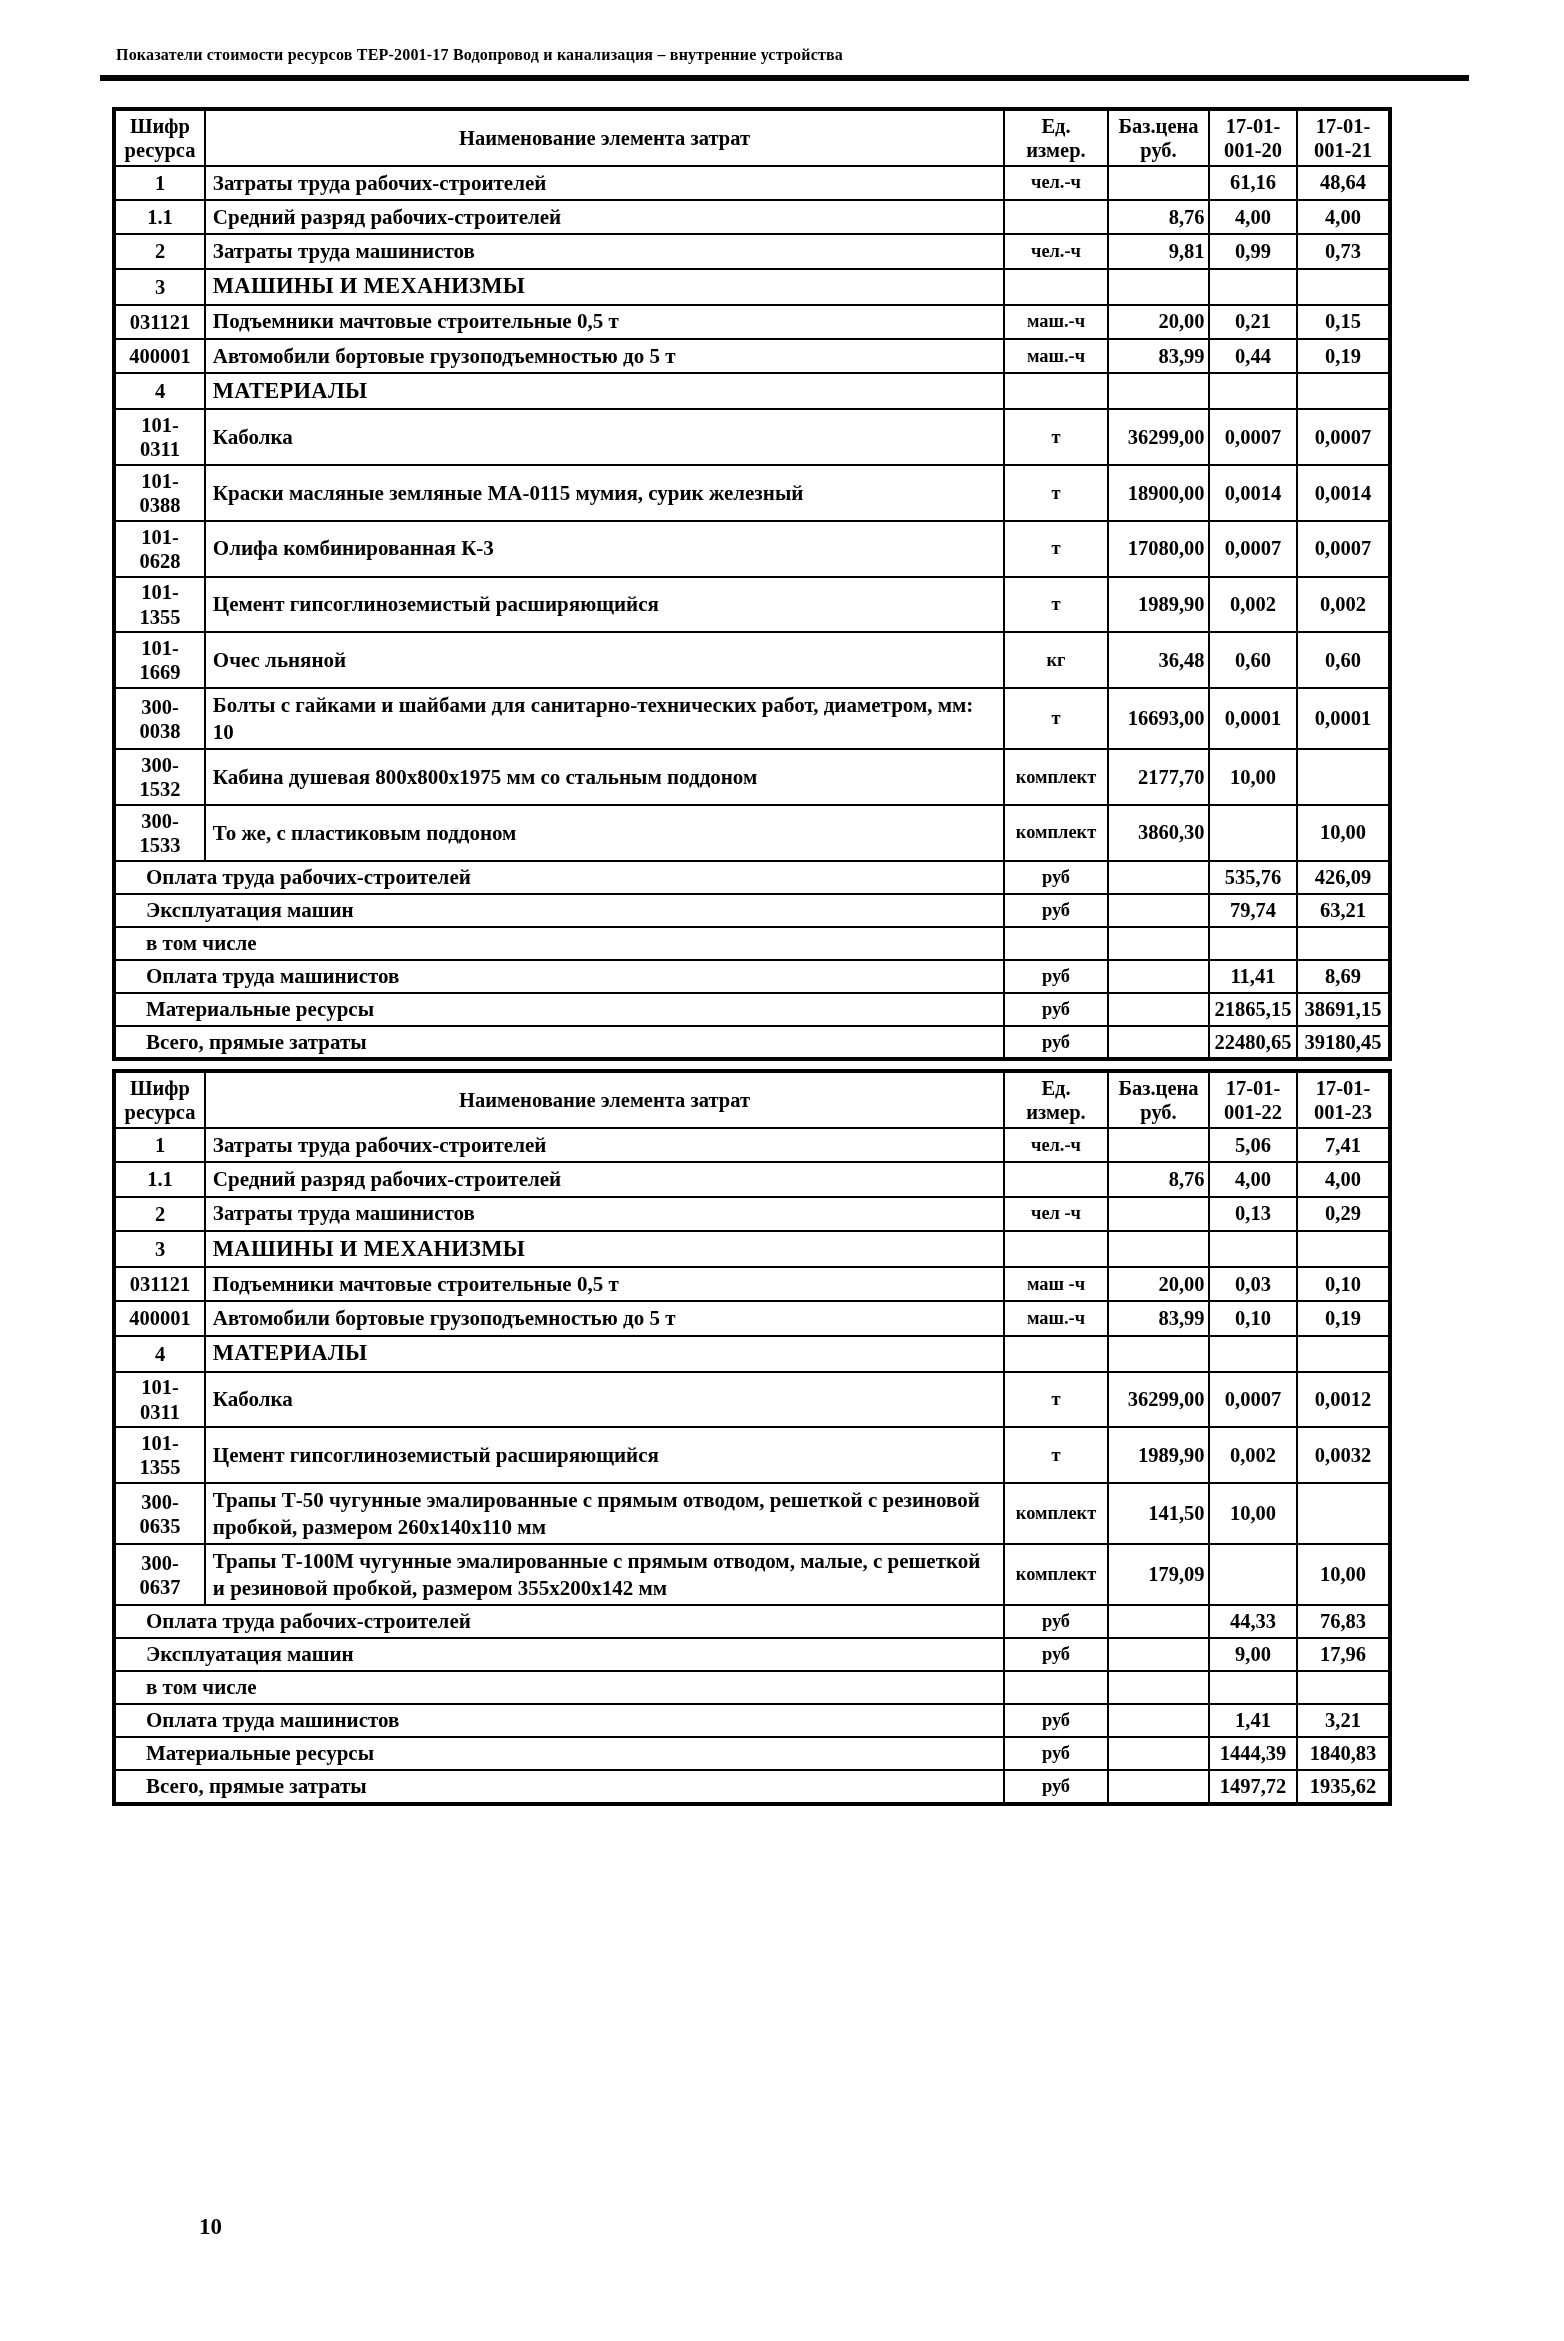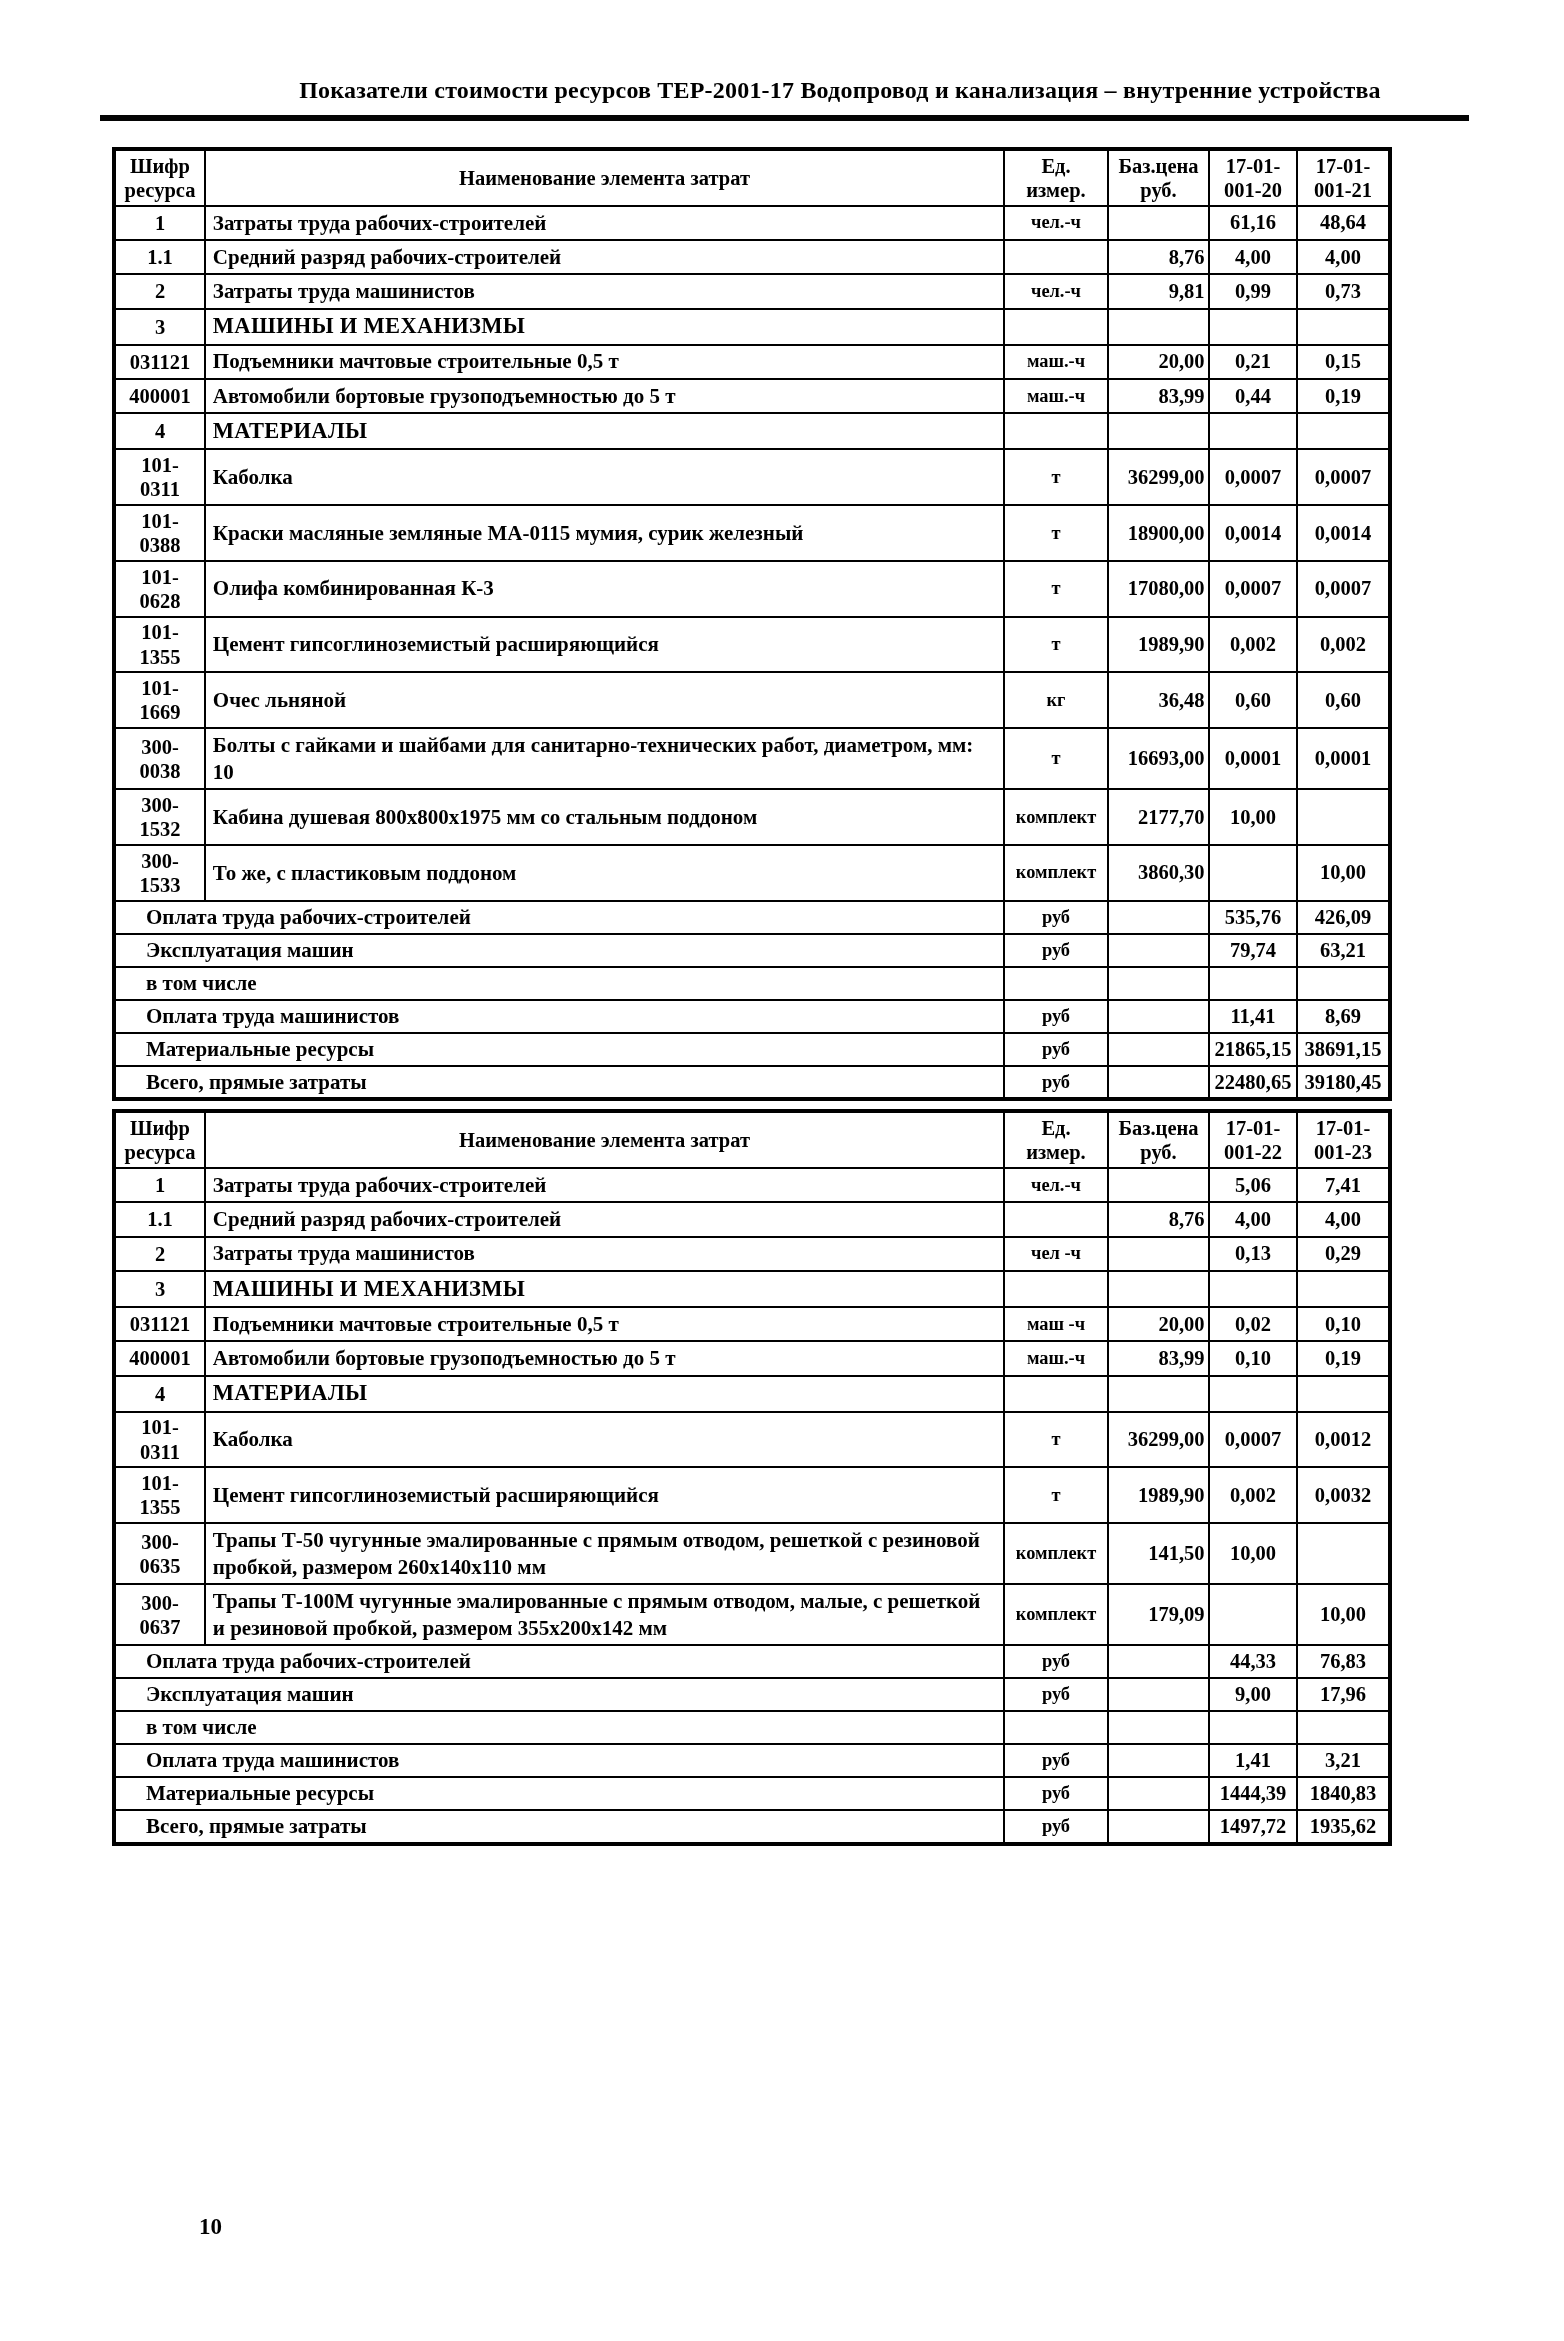--- a/index.html
+++ b/index.html
@@ -8,26 +8,25 @@
     position: relative;
     width: 1564px;
     height: 2342px;
     background: #ffffff;
     color: #000;
     font-family: "Liberation Serif", "DejaVu Serif", serif;
     font-weight: bold;
     overflow: hidden;
   }
   .doc-title {
-    padding-top: 77px;
+    padding-top: 46px;
     margin-left: 116px;
-    font-size: 24px;
+    font-size: 16px;
     letter-spacing: 0.2px;
     white-space: nowrap;
-    text-align: center;
   }
   .title-rule {
     margin: 11px 0 26px 100px;
     width: 1369px;
     height: 6.1px;
     background: #040404;
   }
   table.cost-table {
     margin-left: 112px;
     border-collapse: collapse;
@@ -387,21 +386,21 @@
           <td class="val-cell"></td>
           <td class="val-cell"></td>
         </tr>
         <tr class="row-data">
           <td class="code-cell">
             <span class="cline">031121</span>
           </td>
           <td class="name-cell">Подъемники мачтовые строительные 0,5 т</td>
           <td class="unit-cell">маш -ч</td>
           <td class="base-cell">20,00</td>
-          <td class="val-cell">0,02</td>
+          <td class="val-cell">0,03</td>
           <td class="val-cell">0,10</td>
         </tr>
         <tr class="row-data">
           <td class="code-cell">
             <span class="cline">400001</span>
           </td>
           <td class="name-cell">Автомобили бортовые грузоподъемностью до 5 т</td>
           <td class="unit-cell">маш.-ч</td>
           <td class="base-cell">83,99</td>
           <td class="val-cell">0,10</td>

